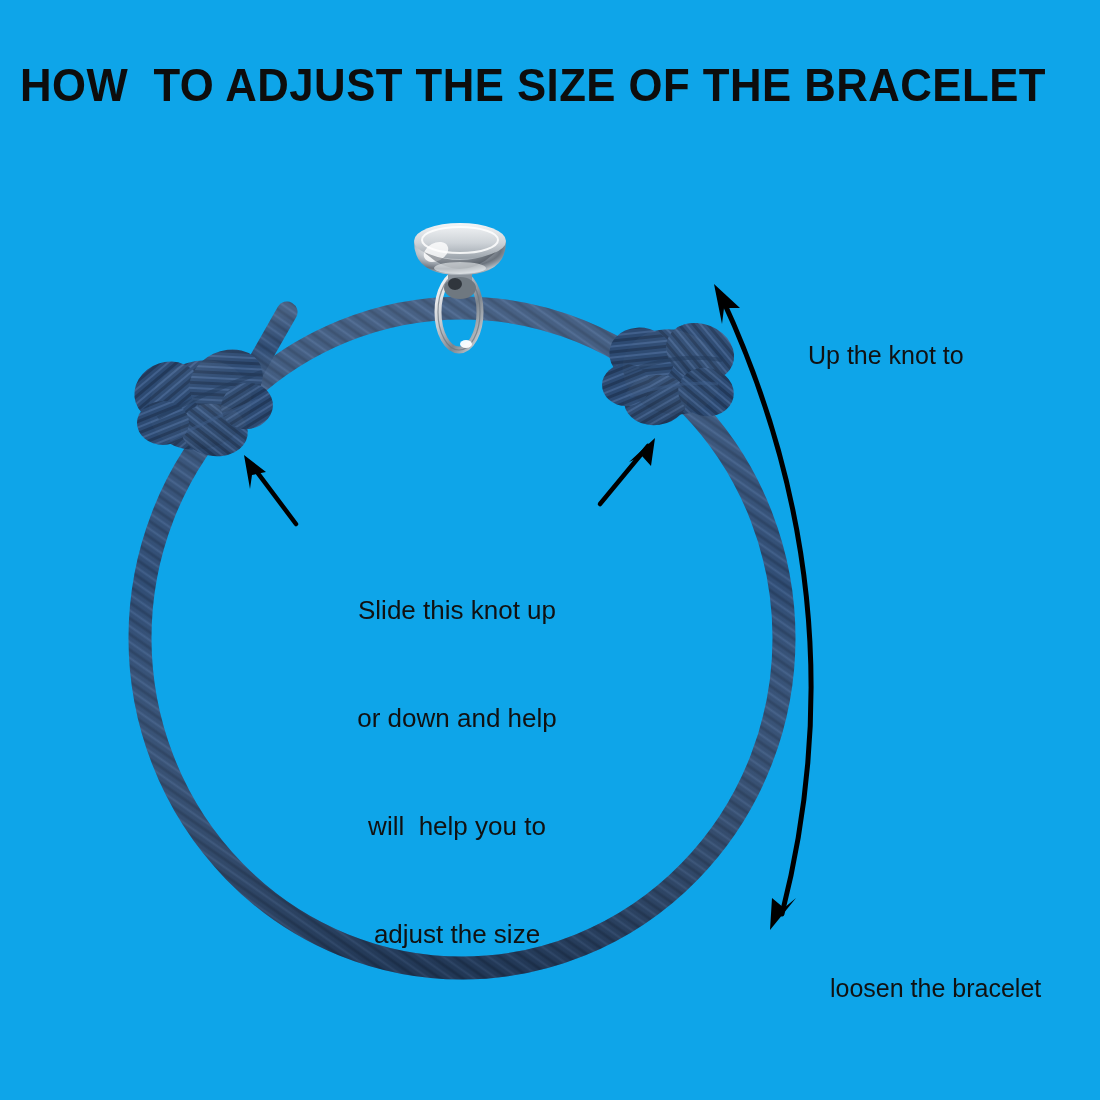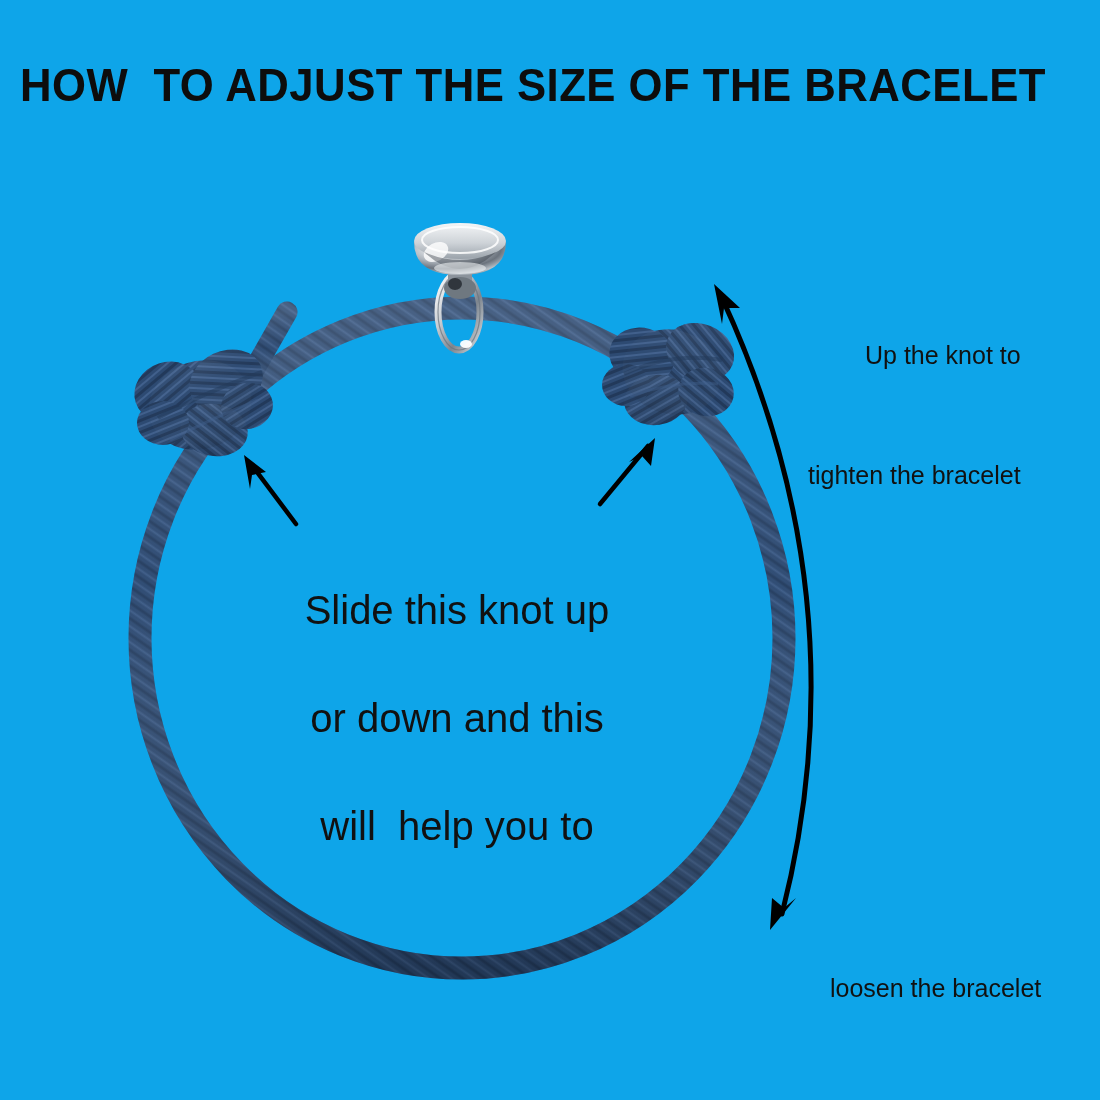--- a/index.html
+++ b/index.html
@@ -60,21 +60,21 @@
     left: 830px;
     top: 896px;
     font-size: 25px;
     line-height: 37px;
     text-align: left;
   }
   #annot-slide {
     left: 292px;
     top: 520px;
     width: 330px;
-    font-size: 40px;
+    font-size: 26px;
     line-height: 36px;
     text-align: center;
   }
   .annot .line { display: block; }
 </style>
 </head>
 <body>
 
 <div id="page">
 
@@ -221,26 +221,26 @@
 
       <path d="M 714 284 L 740 308 L 724 308 L 722 324 Z" fill="#000000"></path>
 
       <path d="M 770 930 L 772 898 L 784 908 L 796 898 Z" fill="#000000"></path>
     </g>
 
   </svg>
 
   <div class="annot" id="annot-up">
     <span class="line">Up the knot to</span>
-    <span class="line">tighten the bracelet</span>
   </div>
 
   <div class="annot" id="annot-down">
     <span class="line">loosen the bracelet</span>
   </div>
 
   <div class="annot" id="annot-slide">
     <span class="line">Slide this knot up</span>
-    <span class="line">or down and this</span>
+    <span class="line">or down and help</span>
     <span class="line">will  help you to</span>
+    <span class="line">adjust the size</span>
   </div>
 
 </div>
 
 </body></html>

